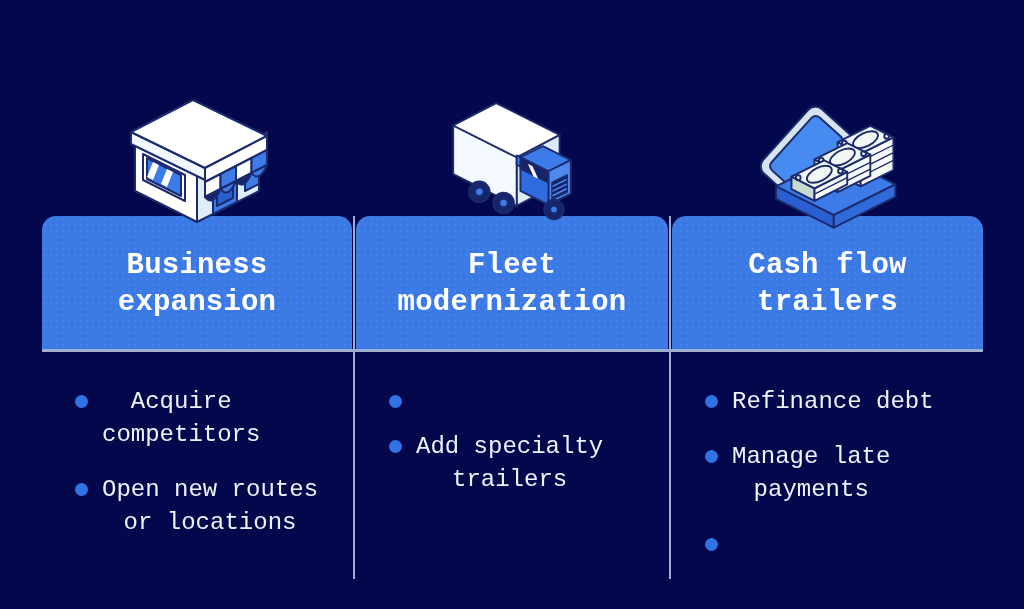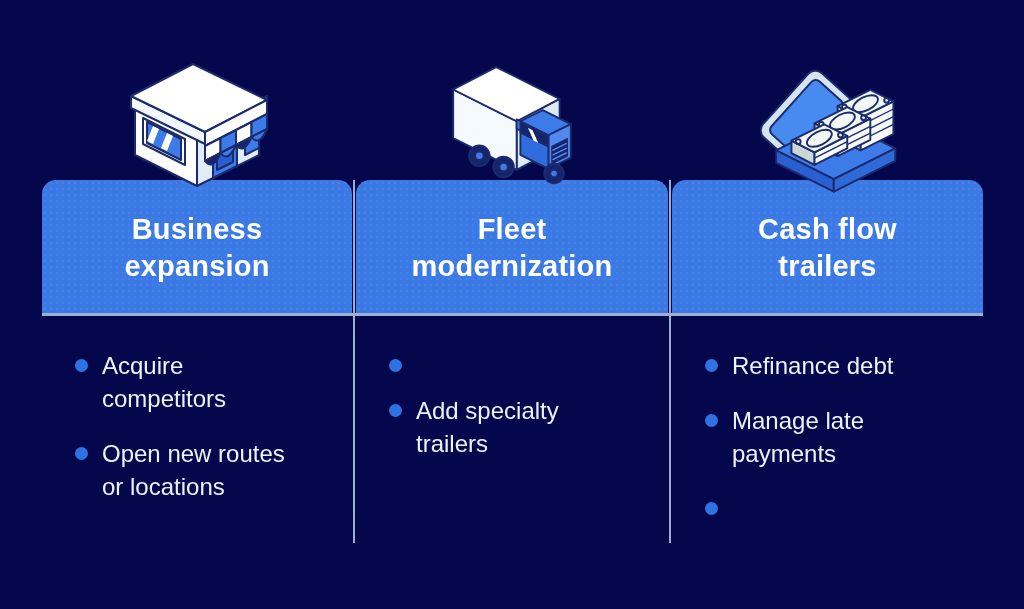--- a/index.html
+++ b/index.html
@@ -1,19 +1,20 @@
 <!DOCTYPE html>
 <html><head>
 <meta charset="utf-8">
 <style>
   html,body{margin:0;padding:0;background:#04074B;}
   .stage{
     position:relative;width:1024px;height:543px;overflow:hidden;
     background:#04074B;
-    font-family:Liberation Sans, sans-serif;
+    font-family:Liberation Mono, monospace;
+    margin-top:36px;
   }
   .col{position:absolute;top:0;height:609px;}
   .col1{left:42px;width:310px;}
   .col2{left:356px;width:312px;}
   .col3{left:672px;width:311px;}
 
   .card{
     position:absolute;top:180px;left:0;right:0;height:135px;
     background:#3B79E4;
     background-image:radial-gradient(rgba(255,255,255,0.07) 1px, rgba(0,0,0,0) 1.2px);
@@ -23,21 +24,21 @@
   }
   .title{
     margin:0;color:#FFFFFF;font-weight:bold;font-size:29px;line-height:37px;
     text-align:center;white-space:pre-line;letter-spacing:0.2px;
   }
 
   .list{
     position:absolute;top:315px;left:0;right:0;margin:0;
     padding:34px 0 0 33px;list-style:none;
   }
-  .item{display:flex;gap:14px;margin:0 0 22px 0;}
+  .item{display:flex;gap:14px;margin:0 0 22px 0;text-align:center;}
   .dot{flex:none;width:13px;height:13px;border-radius:50%;background:#2F72E3;margin-top:10px;}
   .txt{color:#EEF2FC;font-size:24px;line-height:33px;white-space:pre-line;}
 
   .hline{position:absolute;left:42px;top:313px;width:941px;height:3px;background:#9DAFD0;z-index:5;}
   .vline{position:absolute;top:180px;height:388px;width:2px;background:#9DAFD0;z-index:5;}
   .v1{left:353px;} .v2{left:669px;}
 
   .icon{position:absolute;left:50%;transform:translateX(-50%);z-index:4;line-height:0;}
   .icon-store{top:52px;}
   .icon-truck{top:52px;}

